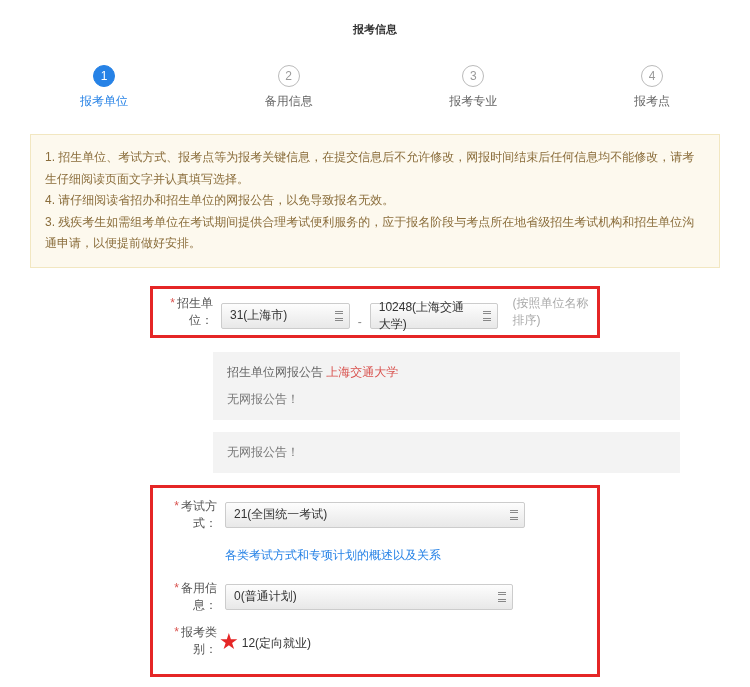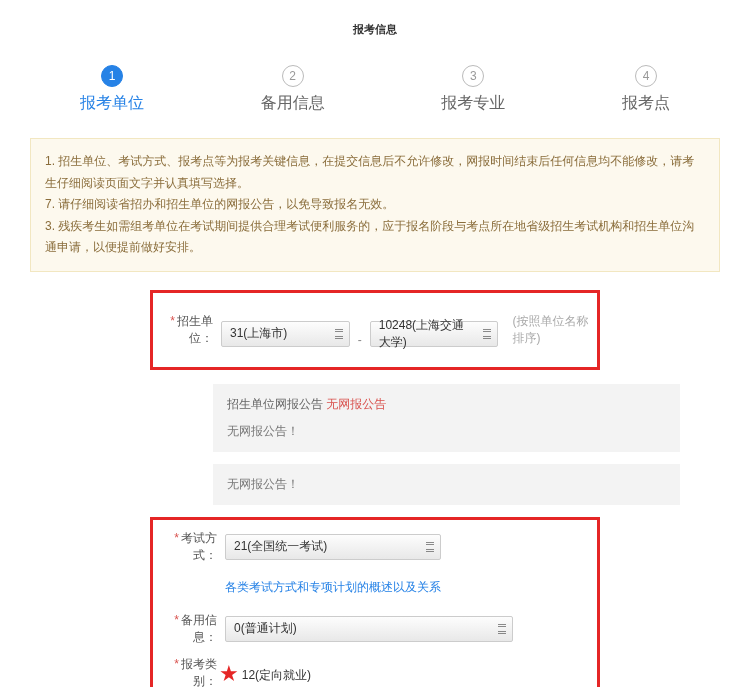--- a/index.html
+++ b/index.html
@@ -36,21 +36,21 @@
     justify-content: center;
     font-size: 12px;
     color: #999;
     background: #fff;
   }
   .step.active .step-circle {
     background: #2682e6;
     border-color: #2682e6;
     color: #fff;
   }
-  .step-label { font-size: 16px; color: #666; }
+  .step-label { font-size: 12px; color: #666; }
   .step.active .step-label { color: #2682e6; }
 
   .info-box {
     margin: 0 30px 18px 30px;
     background: #fdf9ee;
     border: 1px solid #f2e7c1;
     padding: 12px 14px;
     font-size: 12px;
     color: #8a6d3b;
     line-height: 1.8;
@@ -116,21 +116,21 @@
   .notice-box .title { margin-bottom: 10px; }
   .notice-box .title .red { color: #d9534f; }
   .notice-box .body { color: #777; }
 
   .red-frame {
     border: 3px solid #e52626;
     padding: 10px 12px 2px 12px;
     margin-bottom: 10px;
   }
   .red-frame .row { margin-bottom: 10px; }
-  .red-frame.top { margin: 0 120px 14px 120px; padding: 20px 8px; }
+  .red-frame.top { margin: 0 120px 14px 120px; padding: 6px 8px; }
   .red-frame.top .row { margin-bottom: 0; }
   .red-frame.mid { margin: 0 120px 8px 120px; padding-bottom: 6px; }
 
   .link { color: #2682e6; font-size: 12px; }
 
   .star {
     color: #e52626;
     font-size: 22px;
     margin: 0 -3px 0 -6px;
     line-height: 1;
@@ -165,54 +165,54 @@
     <div class="step-label">报考专业</div>
   </div>
   <div class="step">
     <div class="step-circle">4</div>
     <div class="step-label">报考点</div>
   </div>
 </div>
 
 <div class="info-box">
   <div>1. 招生单位、考试方式、报考点等为报考关键信息，在提交信息后不允许修改，网报时间结束后任何信息均不能修改，请考生仔细阅读页面文字并认真填写选择。</div>
-  <div>7. 请仔细阅读省招办和招生单位的网报公告，以免导致报名无效。</div>
+  <div>4. 请仔细阅读省招办和招生单位的网报公告，以免导致报名无效。</div>
   <div>3. 残疾考生如需组考单位在考试期间提供合理考试便利服务的，应于报名阶段与考点所在地省级招生考试机构和招生单位沟通申请，以便提前做好安排。</div>
 </div>
 
 <div class="form-area">
 
   <div class="red-frame top">
     <div class="row">
       <div class="row-label" style="width:60px;min-width:60px"><span class="req">*</span><span>招生单位：</span></div>
       <div class="row-content">
         <div class="select lg">31(上海市)</div>
         <span class="dash">-</span>
         <div class="select lg">10248(上海交通大学)</div>
         <span class="hint">(按照单位名称排序)</span>
       </div>
     </div>
   </div>
 
   <div class="notice-box">
     <div class="title">
-      <span>招生单位网报公告 </span><span class="red">无网报公告</span>
+      <span>招生单位网报公告 </span><span class="red">上海交通大学</span>
     </div>
     <div class="body">无网报公告！</div>
   </div>
 
   <div class="notice-box">
     <div class="body">无网报公告！</div>
   </div>
 
   <div class="red-frame mid">
     <div class="row">
       <div class="row-label" style="width:60px;min-width:60px"><span class="req">*</span><span>考试方式：</span></div>
       <div class="row-content">
-        <div class="select" style="width:216px">21(全国统一考试)</div>
+        <div class="select" style="width:300px">21(全国统一考试)</div>
       </div>
     </div>
     <div class="row">
       <div class="row-label" style="width:60px;min-width:60px"></div>
       <div class="row-content">
         <span class="link">各类考试方式和专项计划的概述以及关系</span>
       </div>
     </div>
     <div class="row">
       <div class="row-label" style="width:60px;min-width:60px"><span class="req">*</span><span>备用信息：</span></div>

